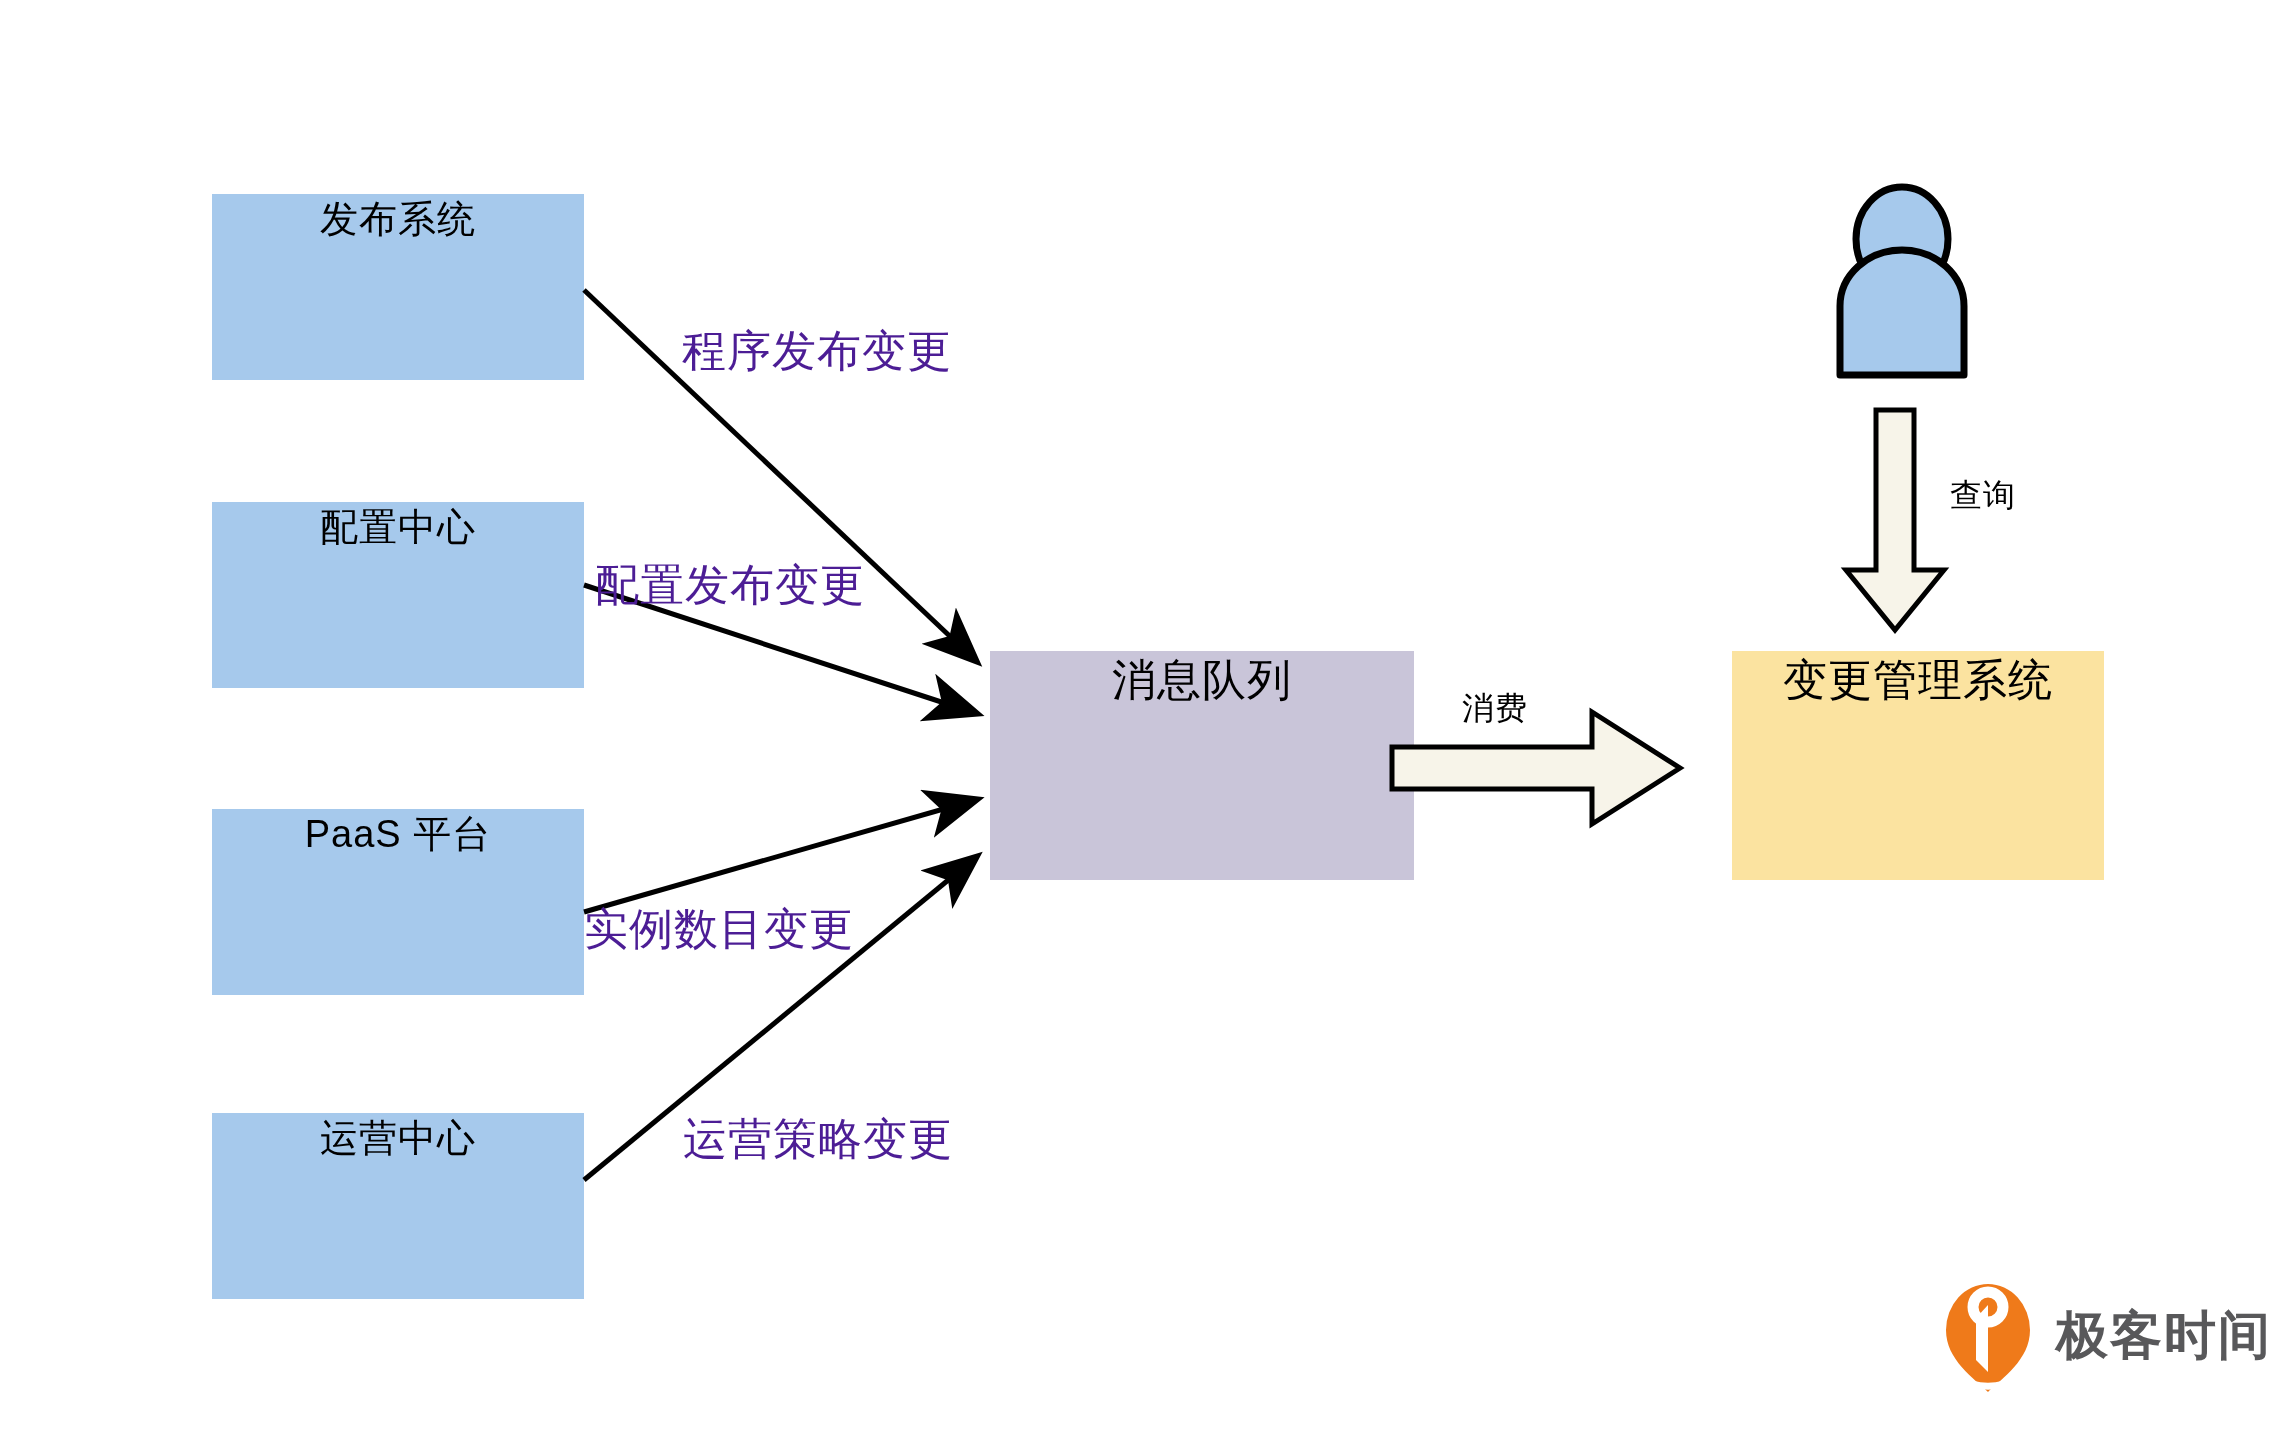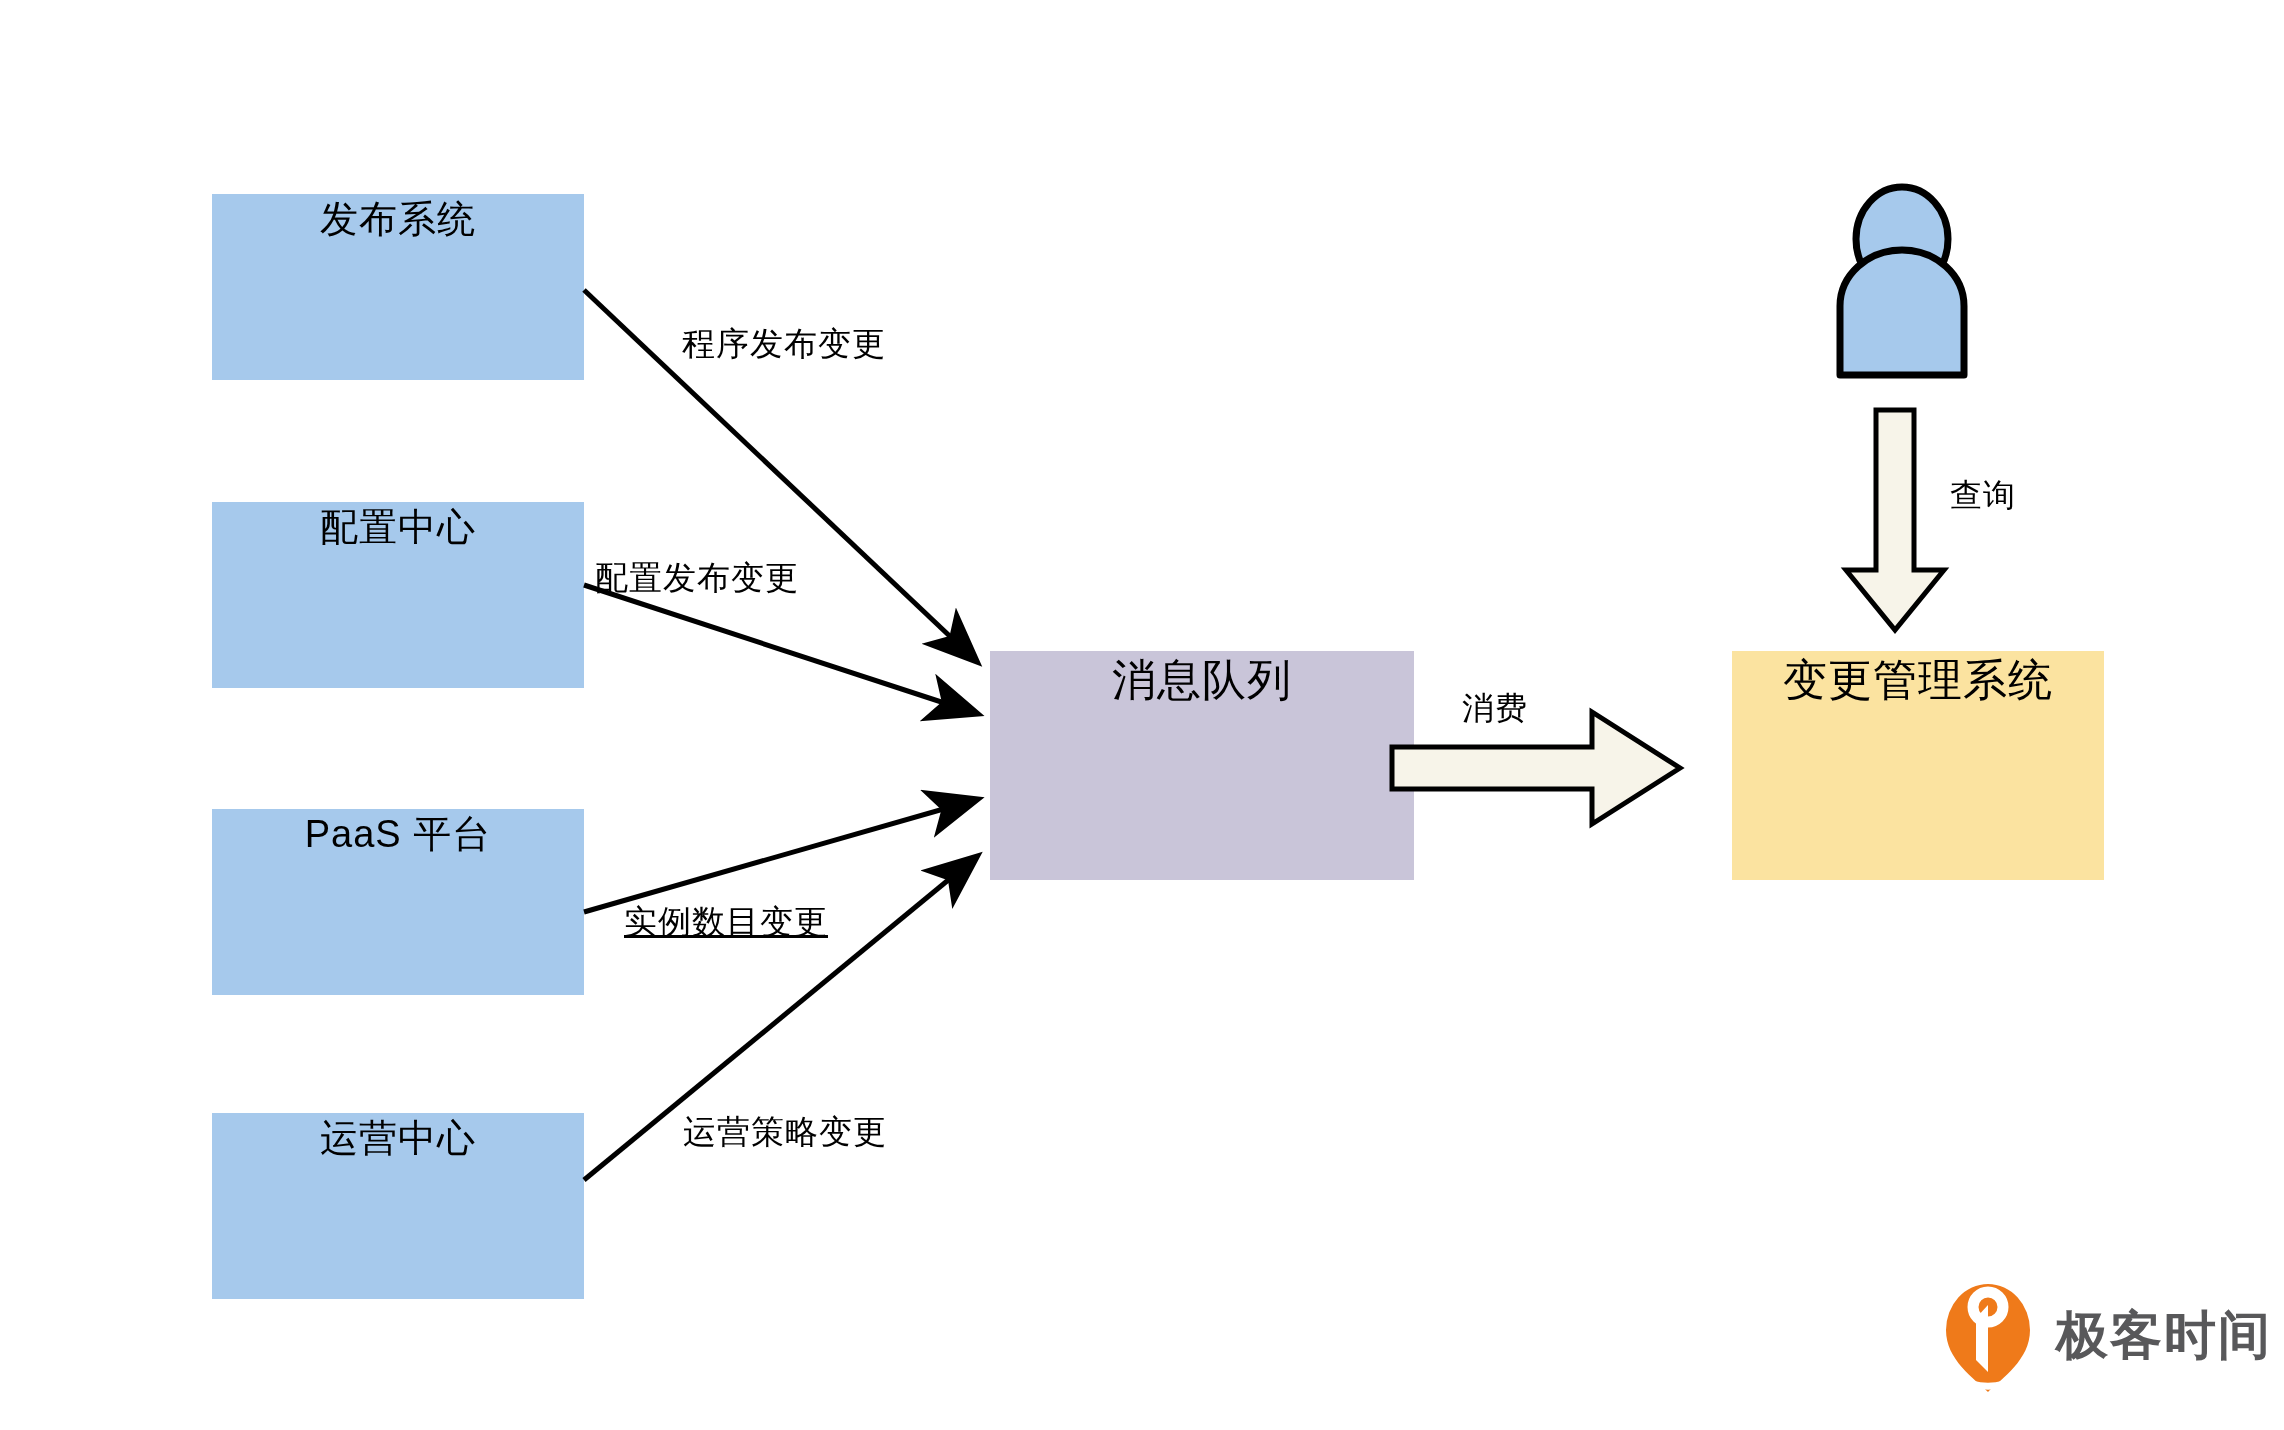--- a/index.html
+++ b/index.html
@@ -35,22 +35,22 @@
     background: #c9c5d9;
     font-size: 44px;
   }
   .cms-box {
     background: #fbe3a0;
     font-size: 44px;
     margin-left: 16px;
   }
   .edge-label {
     position: absolute;
-    font-size: 33px;
-    color: #000000;
+    font-size: 44px;
+    color: #4c1d95;
     white-space: nowrap;
     letter-spacing: 1px;
   }
   .flow-label {
     position: absolute;
     font-size: 32px;
     color: #000000;
     white-space: nowrap;
     letter-spacing: 1px;
   }
@@ -134,21 +134,21 @@
       <path d="M1988,1305 L1988,1372 L1976,1360 L1976,1318 Z" fill="#ffffff"></path>
       <circle cx="1988" cy="1307" r="15" fill="none" stroke="#ffffff" stroke-width="11"></circle>
       <path d="M1961,1377 a32,20 0 0 0 54,0" fill="none" stroke="#ffffff" stroke-width="7"></path>
     </g>
   </svg>
 
   <div class="edge-label" style="left:682px; top:322px;">程序发布变更</div>
 
   <div class="edge-label" style="left:595px; top:556px;">配置发布变更</div>
 
-  <div class="edge-label" style="left:624px; top:900px;text-decoration:underline;">实例数目变更</div>
+  <div class="edge-label" style="left:584px; top:900px;">实例数目变更</div>
 
   <div class="edge-label" style="left:683px; top:1110px;">运营策略变更</div>
 
   <div class="flow-label" style="left:1462px; top:687px;">消费</div>
 
   <div class="flow-label" style="left:1950px; top:474px;">查询</div>
 
   <div class="logo" style="left:1944px; top:1288px;">
     <div style="width:96px;height:96px;"></div>
     <div class="logo-text">极客时间</div>

